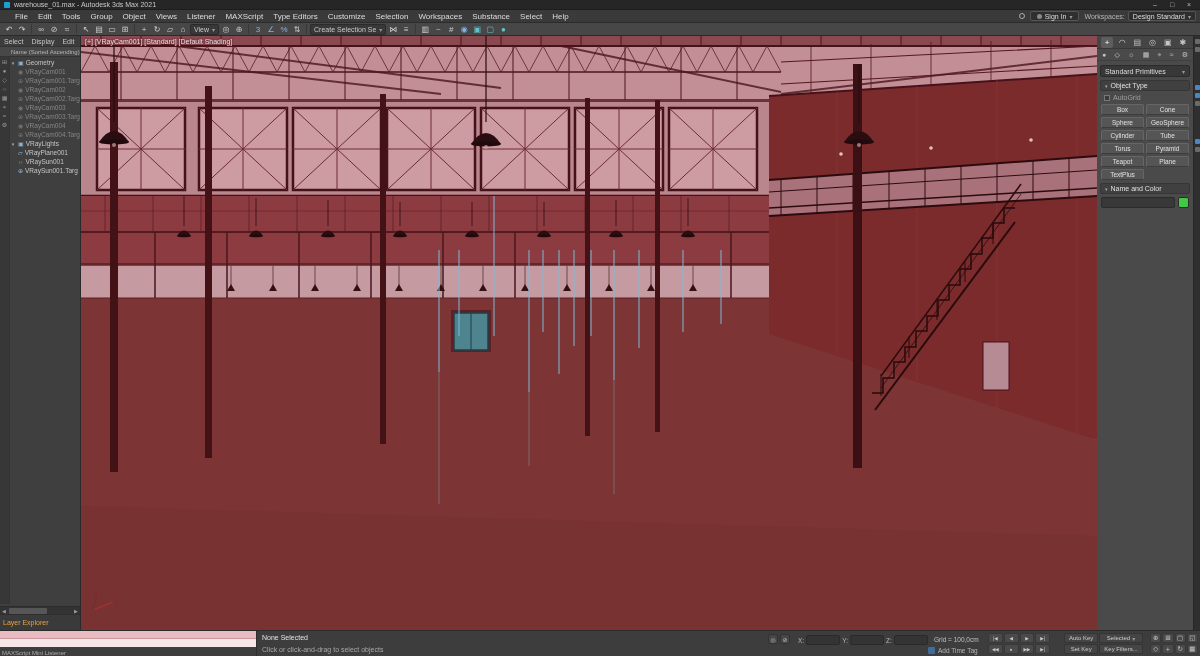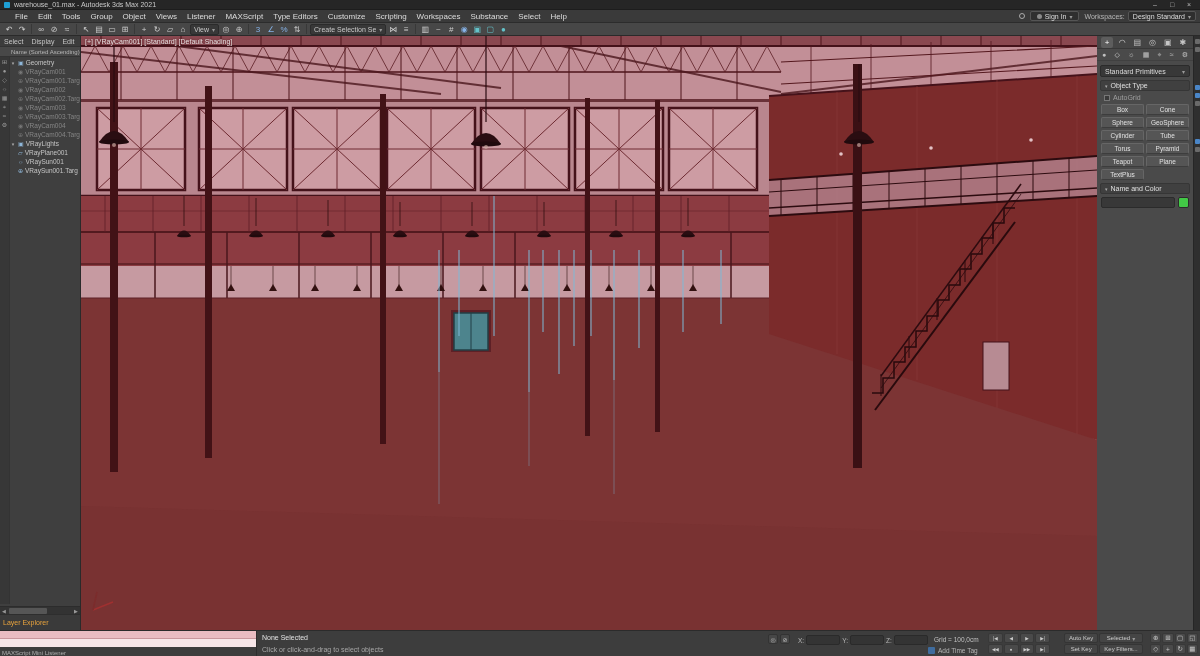--- a/index.html
+++ b/index.html
@@ -146,21 +146,21 @@
     <span class="menu-item">File</span>
     <span class="menu-item">Edit</span>
     <span class="menu-item">Tools</span>
     <span class="menu-item">Group</span>
     <span class="menu-item">Object</span>
     <span class="menu-item">Views</span>
     <span class="menu-item">Listener</span>
     <span class="menu-item">MAXScript</span>
     <span class="menu-item">Type Editors</span>
     <span class="menu-item">Customize</span>
-    <span class="menu-item">Scripting</span>
+    <span class="menu-item">Selection</span>
     <span class="menu-item">Workspaces</span>
     <span class="menu-item">Substance</span>
     <span class="menu-item">Select</span>
     <span class="menu-item">Help</span>
     <span class="menubar-right">
       <span class="search-icon"></span>
       <span class="signin">
         <span class="avatar-dot"></span>
         <span>Sign In</span>
         <span class="caret"></span>

